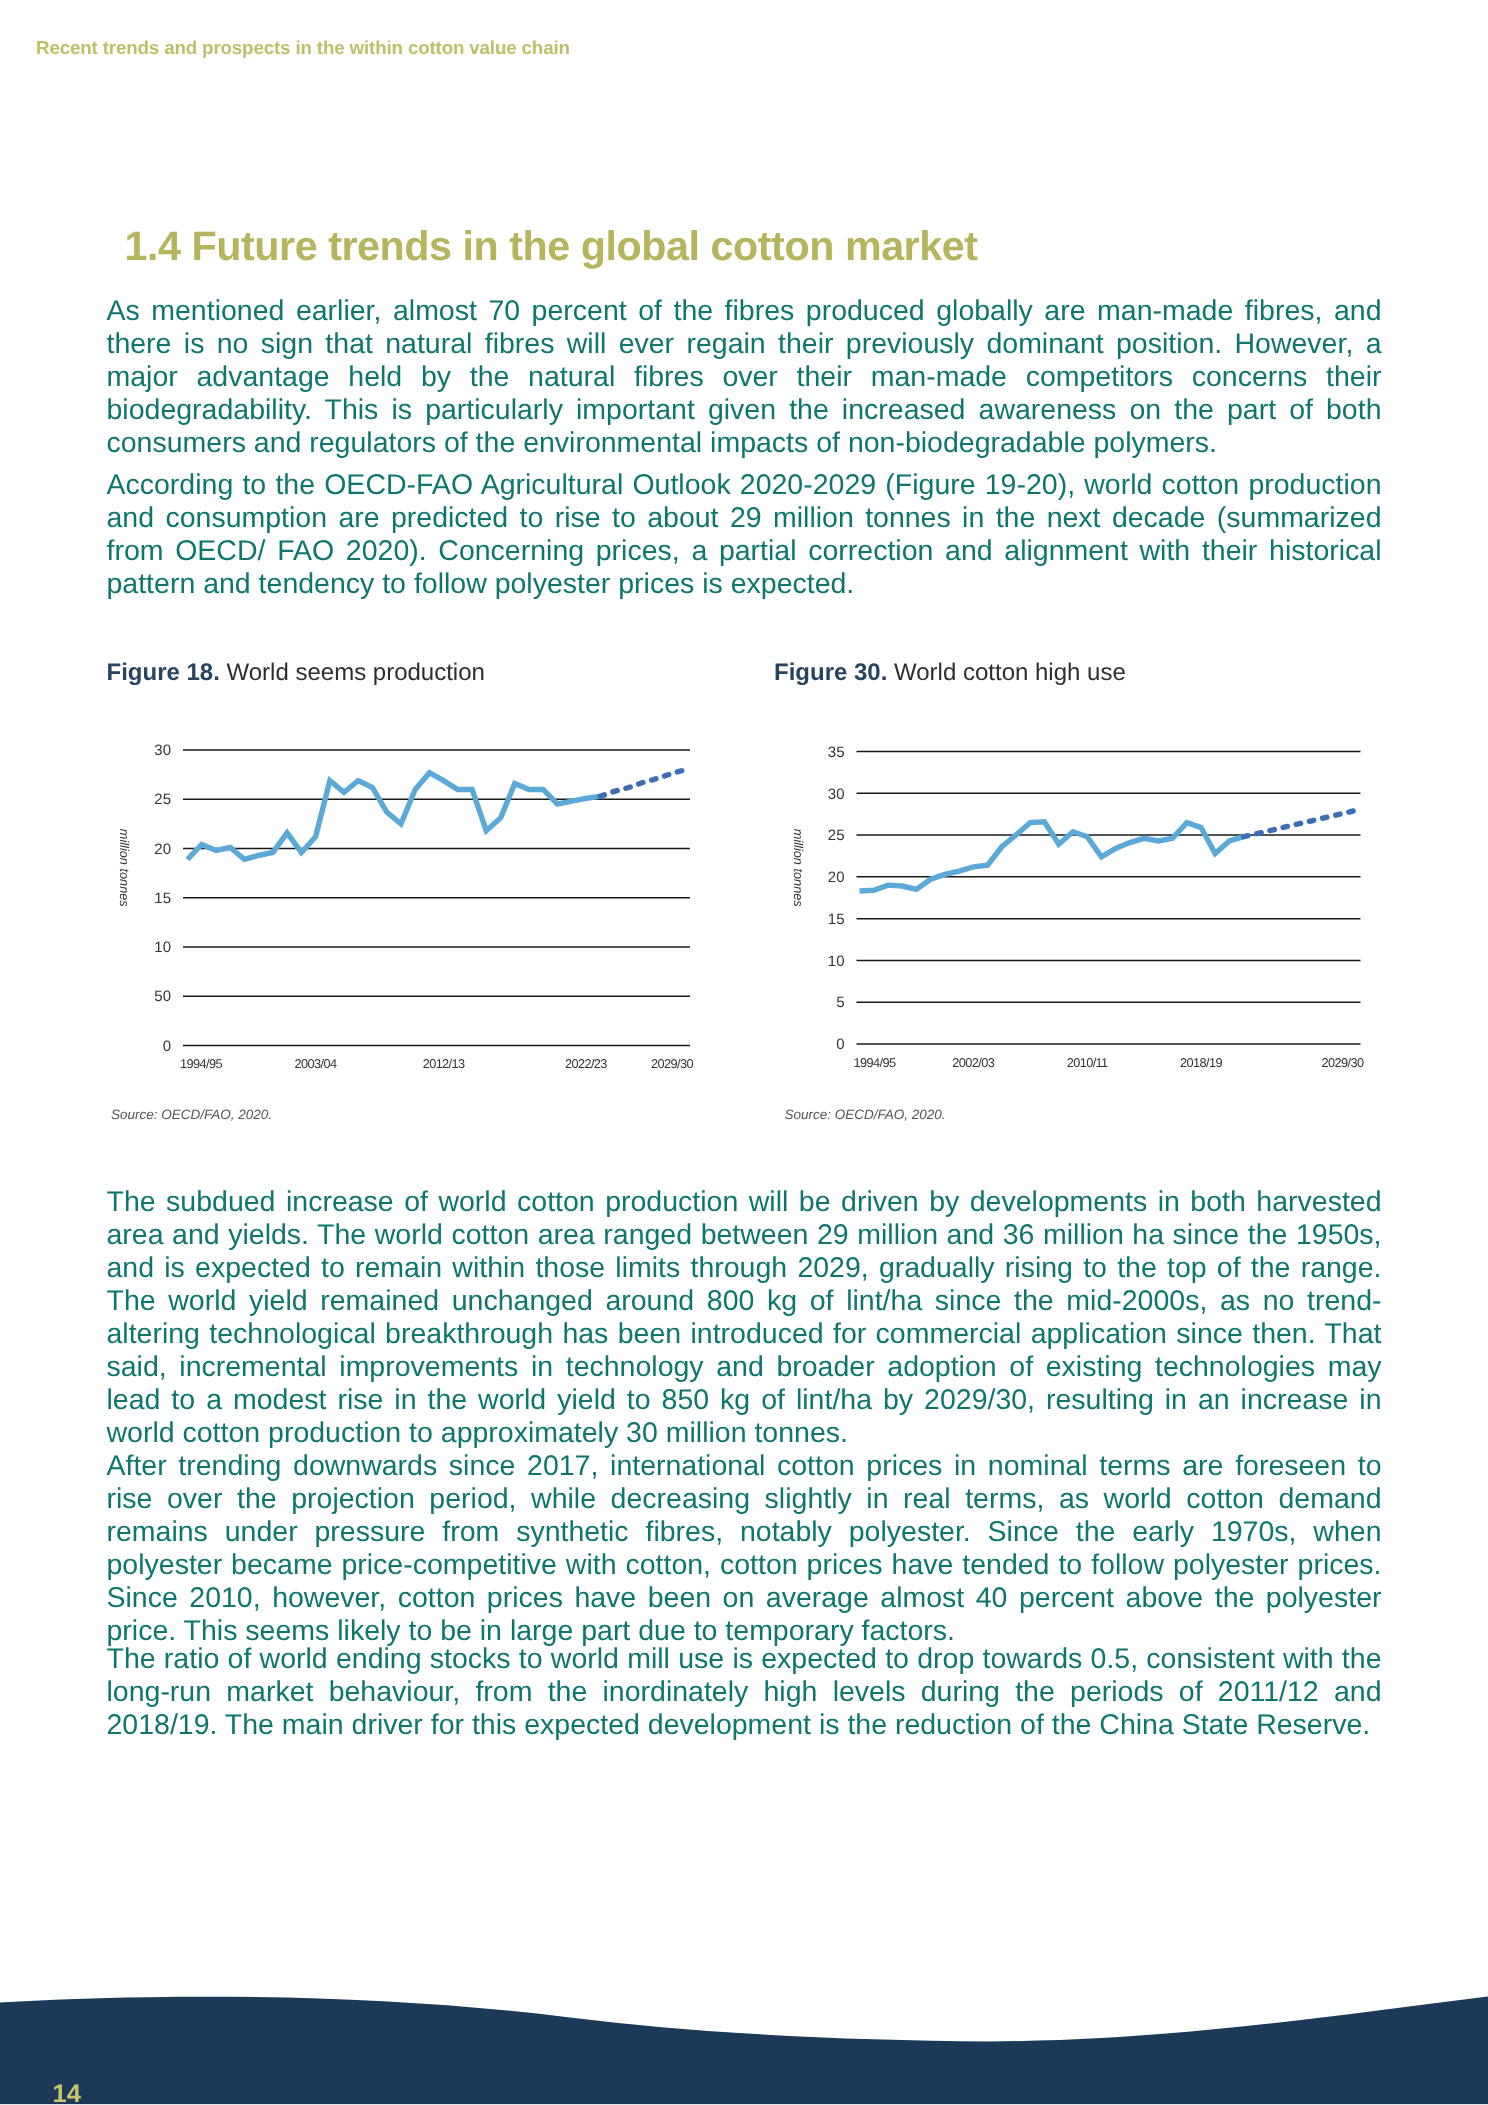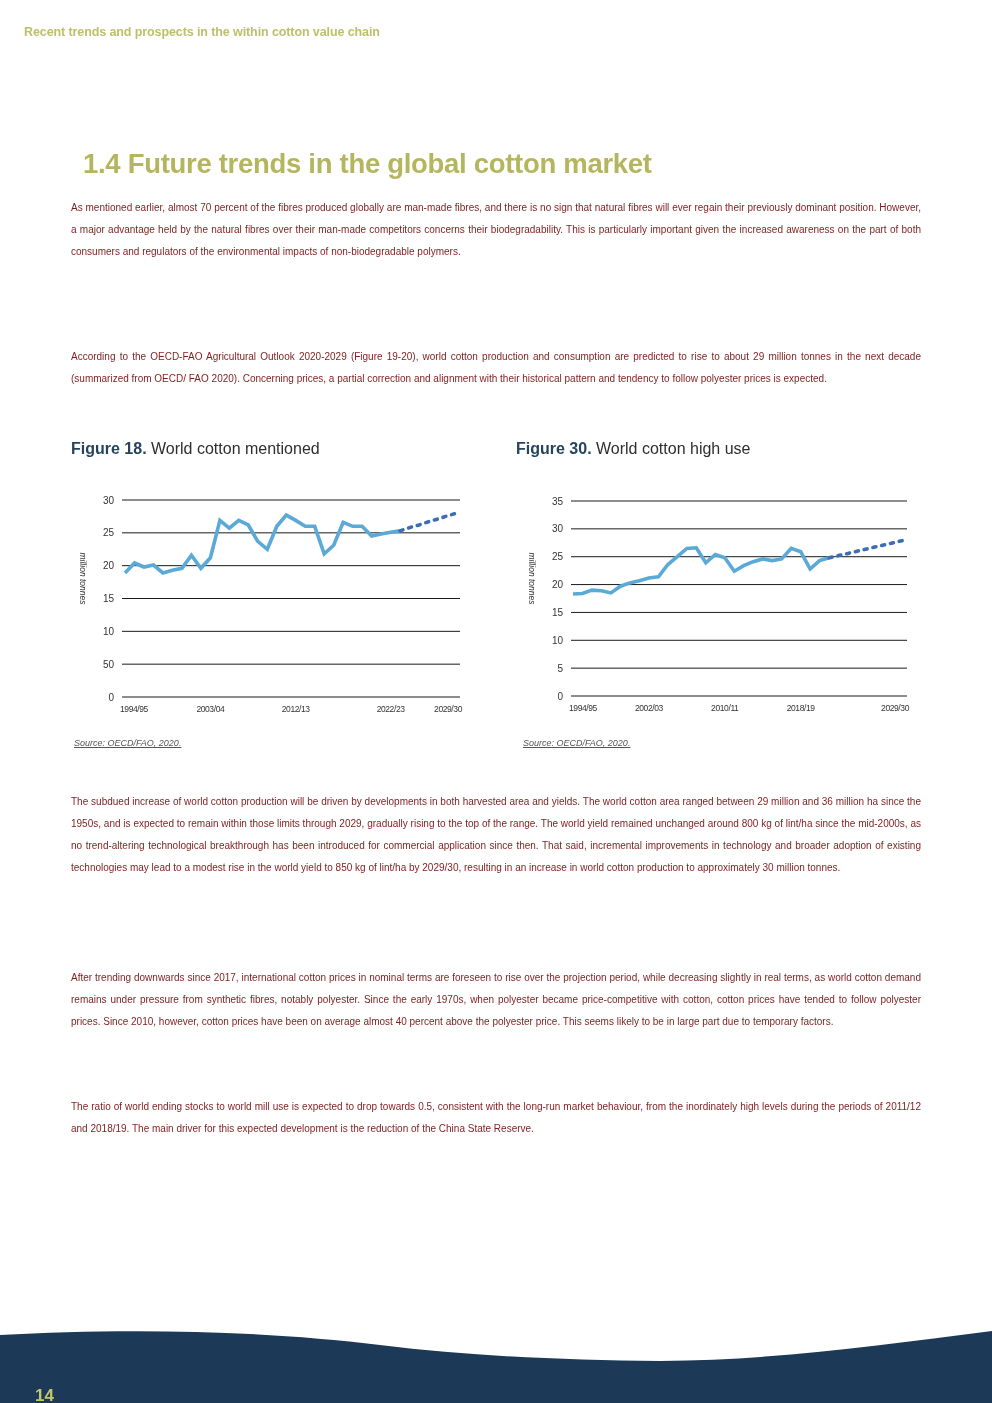--- a/index.html
+++ b/index.html
@@ -17,55 +17,55 @@
   }
   .section-title {
     position: absolute; left: 71px; top: 136px; margin: 12px;
     font-family: "Liberation Sans", sans-serif;
     font-weight: bold; font-size: 27.5px; color: #b5b55e;
     letter-spacing: -0.3px;
   }
   .para {
     position: absolute; left: 71px; width: 850px; margin: 0;
     font-family: "Liberation Sans", sans-serif;
-    font-size: 10px; line-height: 22px; color: #7f1d1d;
+    font-size: 19px; line-height: 22px; color: #0f766e;
     text-align: justify; text-align-last: left;
   }
   .fig-caption {
     position: absolute; top: 440px; margin: 0;
     font-family: "Liberation Sans", sans-serif;
     font-size: 16px; color: #2e2e2e;
   }
   .fig-caption .fig-num { font-weight: bold; color: #27445e; }
   .chart-svg { position: absolute; top: 480px; }
   .source {
     position: absolute; top: 738px;
     font-family: "Liberation Sans", sans-serif;
-    font-style: italic; font-size: 9px; color: #555; text-decoration: underline;
+    font-style: italic; font-size: 9px; color: #555;
   }
   .footer { position: absolute; left: 0; top: 1300px; width: 992px; height: 103px; }
   .page-num {
     position: absolute; left: 35px; top: 1359px;
     font-family: "Liberation Sans", sans-serif;
     font-weight: bold; font-size: 17px; color: #c7c56a; margin-top: 27px;
   }
   svg text { font-family: "Liberation Sans", sans-serif; }
 </style>
 </head>
 <body>
 
 <div class="running-head">Recent trends and prospects in the within cotton value chain</div>
 
 <h1 class="section-title">1.4 Future trends in the global cotton market</h1>
 
 <p class="para" style="top:197px">As mentioned earlier, almost 70 percent of the fibres produced globally are man-made fibres, and there is no sign that natural fibres will ever regain their previously dominant position. However, a major advantage held by the natural fibres over their man-made competitors concerns their biodegradability. This is particularly important given the increased awareness on the part of both consumers and regulators of the environmental impacts of non-biodegradable polymers.</p>
-<p class="para" style="top:346px">According to the OECD-FAO Agricultural Outlook 2020-2029 (Figure 19-20), world cotton production and consumption are predicted to rise to about 29 million tonnes in the next decade (summarized from OECD/ FAO 2020).   Concerning prices, a partial correction and alignment with their historical pattern and tendency to follow polyester prices is expected.</p>
+<p class="para" style="top:313px">According to the OECD-FAO Agricultural Outlook 2020-2029 (Figure 19-20), world cotton production and consumption are predicted to rise to about 29 million tonnes in the next decade (summarized from OECD/ FAO 2020).   Concerning prices, a partial correction and alignment with their historical pattern and tendency to follow polyester prices is expected.</p>
 
 <div class="fig-caption" style="left:71px">
-  <span class="fig-num">Figure 18.</span><span> World cotton mentioned</span>
+  <span class="fig-num">Figure 18.</span><span> World seems production</span>
 </div>
 <svg class="chart-svg" id="chart0" style="left:60px" width="420" height="240">
     <line x1="62" x2="400" y1="217" y2="217" stroke="#1a1a1a" stroke-width="1"></line>
     <text x="54" y="220.5" text-anchor="end" font-size="10" fill="#333">0</text>
     <line x1="62" x2="400" y1="184.16666666666669" y2="184.16666666666669" stroke="#1a1a1a" stroke-width="1"></line>
     <text x="54" y="187.66666666666669" text-anchor="end" font-size="10" fill="#333">50</text>
     <line x1="62" x2="400" y1="151.33333333333334" y2="151.33333333333334" stroke="#1a1a1a" stroke-width="1"></line>
     <text x="54" y="154.83333333333334" text-anchor="end" font-size="10" fill="#333">10</text>
     <line x1="62" x2="400" y1="118.5" y2="118.5" stroke="#1a1a1a" stroke-width="1"></line>
     <text x="54" y="122" text-anchor="end" font-size="10" fill="#333">15</text>

